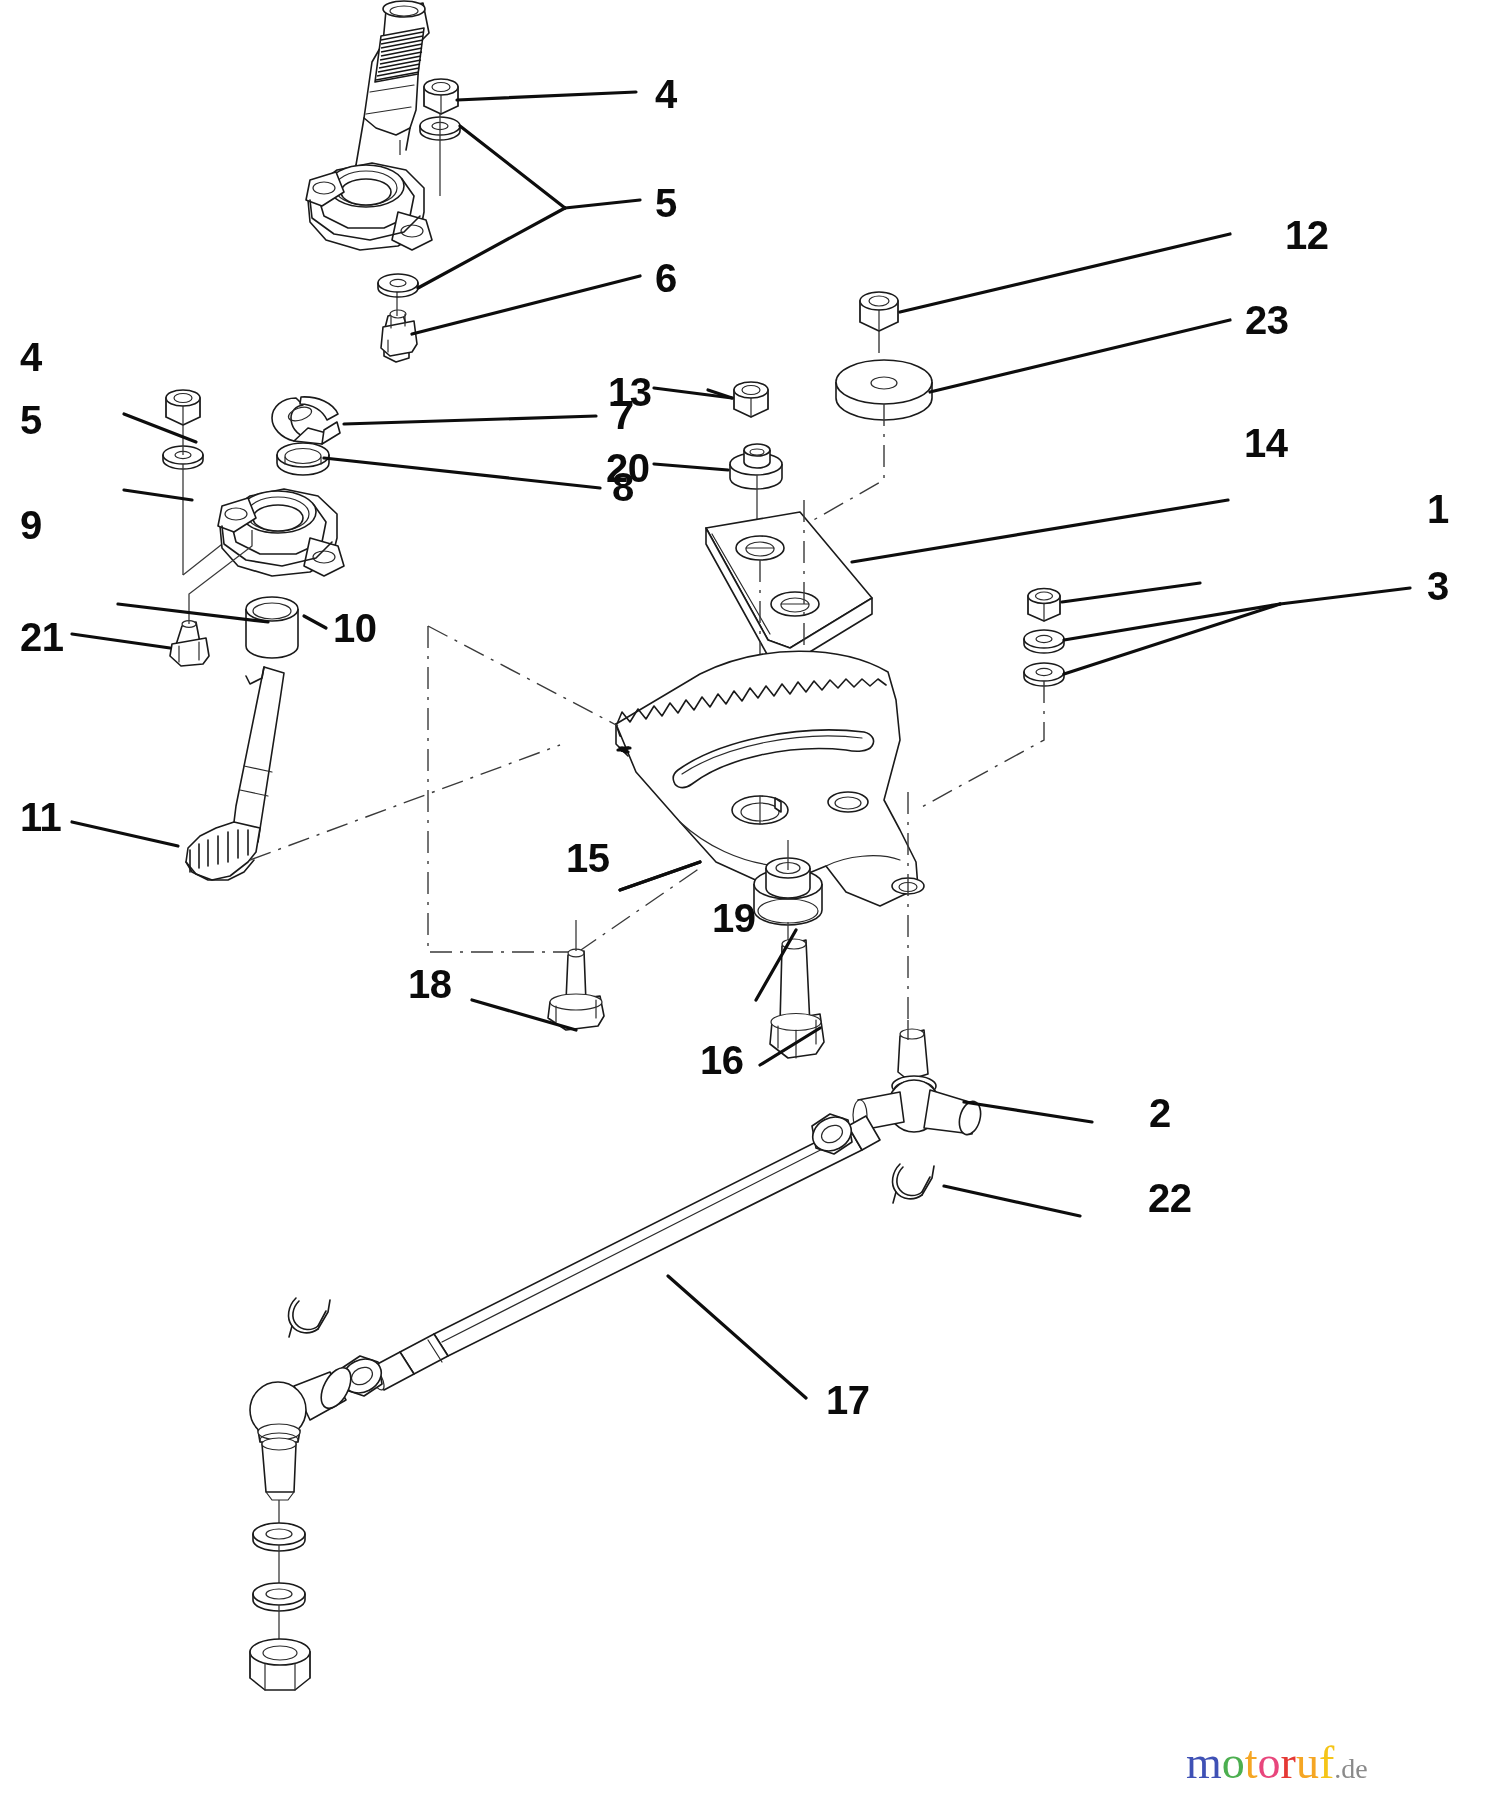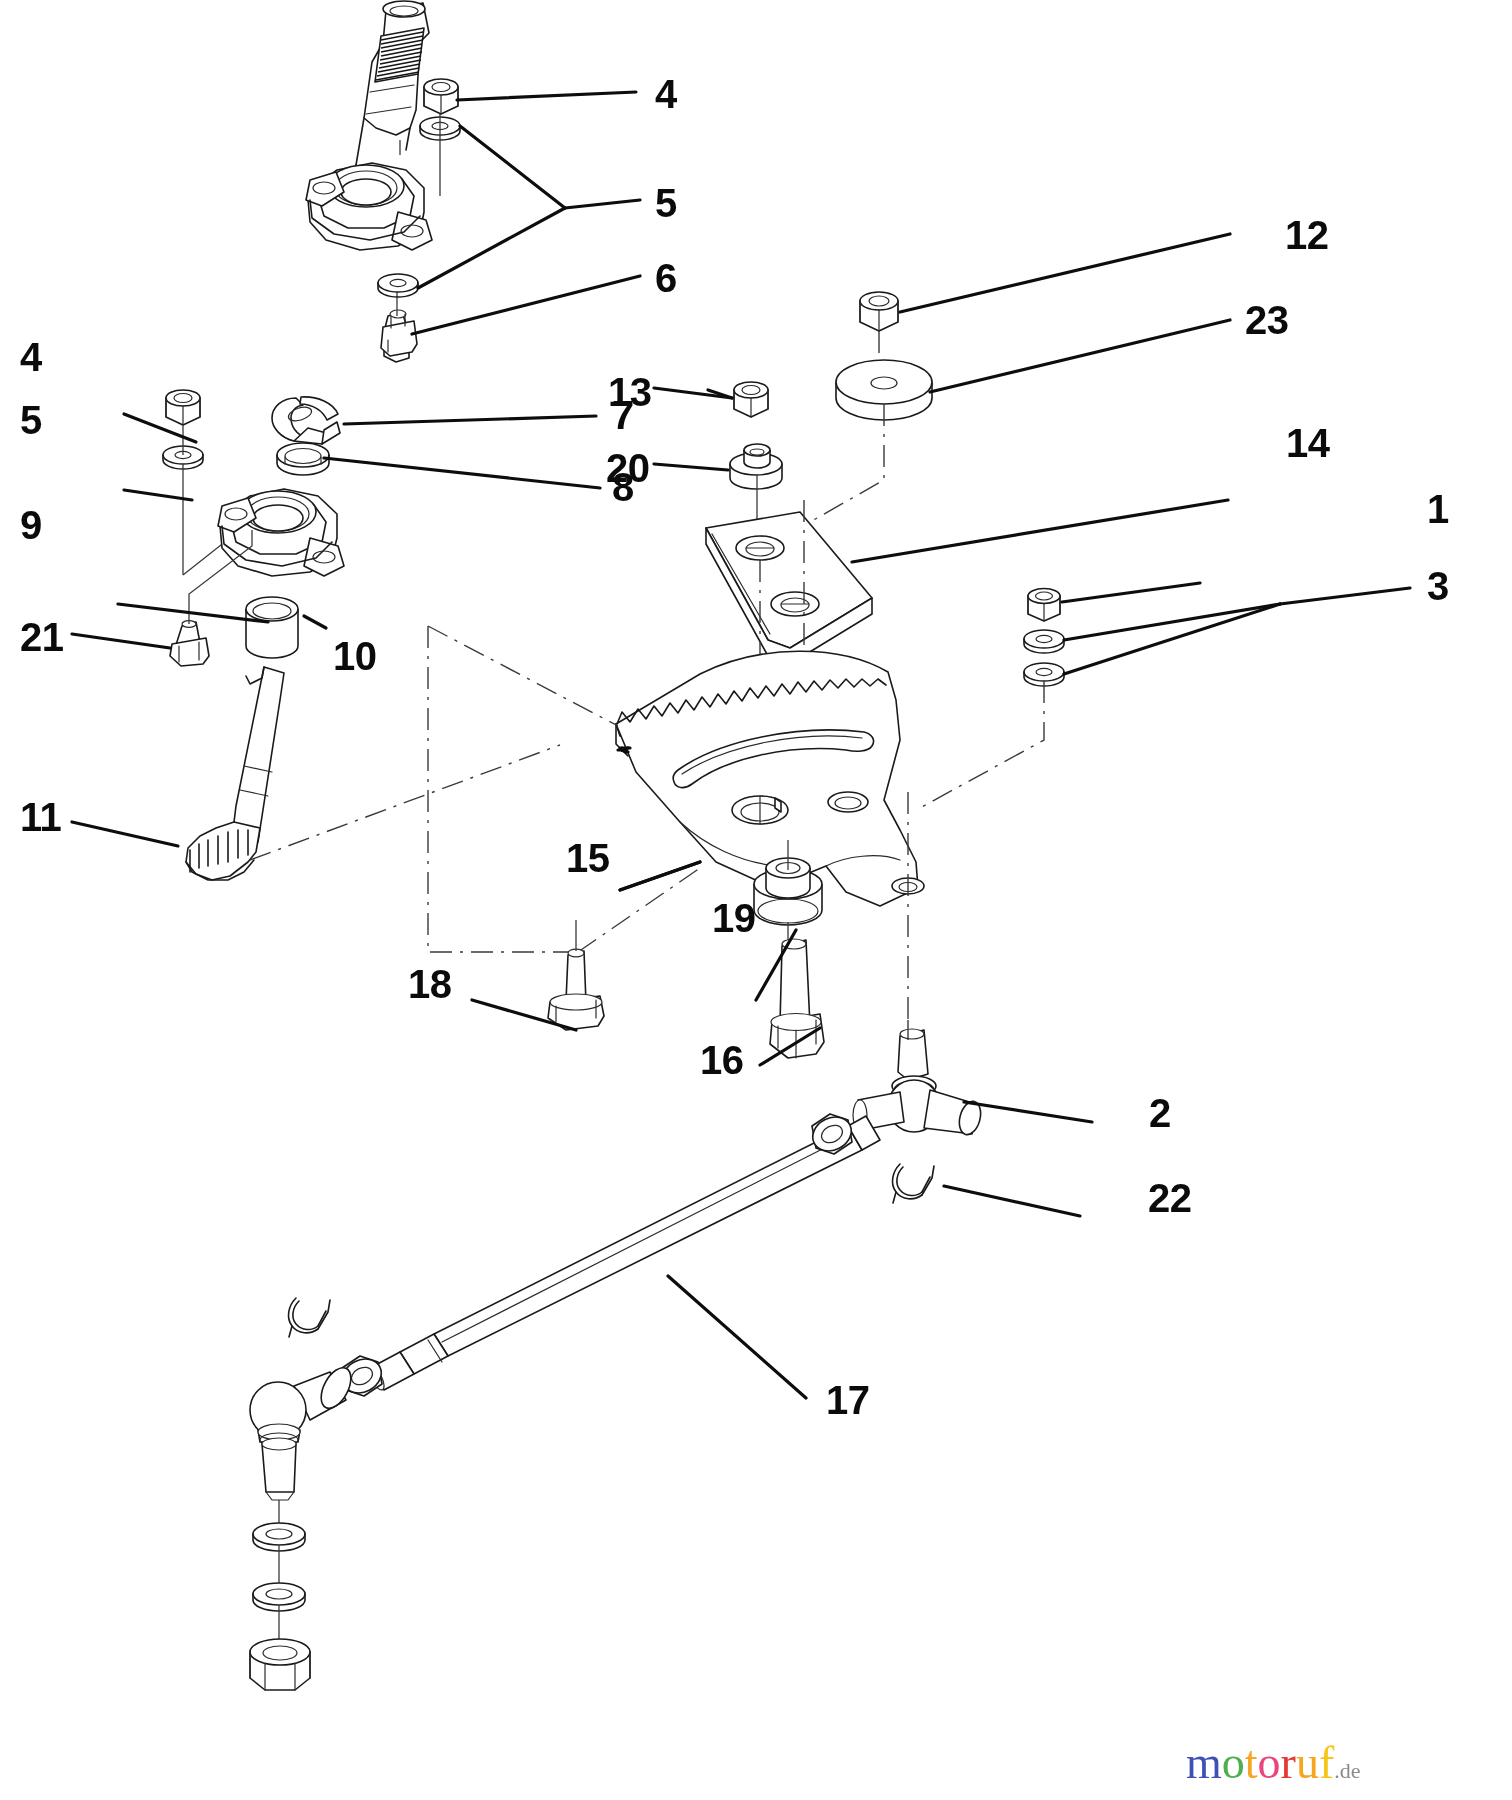--- a/index.html
+++ b/index.html
@@ -44,21 +44,21 @@
     height: 52px;
   }
   .wm-letter {
     font-family: "Liberation Serif", serif;
     font-size: 46px;
     font-weight: normal;
     line-height: 46px;
   }
   .wm-tld {
     font-family: "Liberation Serif", serif;
-    font-size: 22px;
+    font-size: 28px;
     line-height: 22px;
   }
 </style>
 </head>
 <body>
 
 <div id="sheet">
 
   <svg id="drawing" viewBox="0 0 1512 1800" xmlns="http://www.w3.org/2000/svg">
     <defs>
@@ -506,26 +506,26 @@
   <div class="callout" style="left:655px;  top:183px;">5</div>
   <div class="callout" style="left:655px;  top:258px;">6</div>
   <div class="callout" style="left:1245px; top:215px;margin-left:40px;">12</div>
   <div class="callout" style="left:1245px; top:300px;">23</div>
   <div class="callout" style="left:608px;  top:372px;">13</div>
   <div class="callout" style="left:20px;   top:337px;">4</div>
   <div class="callout" style="left:612px;  top:395px;">7</div>
   <div class="callout" style="left:20px;   top:400px;">5</div>
   <div class="callout" style="left:612px;  top:467px;">8</div>
   <div class="callout" style="left:606px;  top:448px;">20</div>
-  <div class="callout" style="left:1244px; top:423px;margin-left:42px;">14</div>
+  <div class="callout" style="left:1244px; top:423px;">14</div>
   <div class="callout" style="left:20px;   top:505px;">9</div>
   <div class="callout" style="left:1427px; top:489px;">1</div>
   <div class="callout" style="left:1427px; top:566px;">3</div>
   <div class="callout" style="left:20px;   top:605px;margin-top:12px;">21</div>
-  <div class="callout" style="left:333px;  top:608px;margin-top:28px;">10</div>
+  <div class="callout" style="left:333px;  top:608px;">10</div>
   <div class="callout" style="left:20px;   top:797px;">11</div>
   <div class="callout" style="left:566px;  top:838px;">15</div>
   <div class="callout" style="left:712px;  top:898px;">19</div>
   <div class="callout" style="left:408px;  top:964px;">18</div>
   <div class="callout" style="left:700px;  top:1040px;">16</div>
   <div class="callout" style="left:1149px; top:1093px;">2</div>
   <div class="callout" style="left:1148px; top:1178px;">22</div>
   <div class="callout" style="left:826px;  top:1380px;">17</div>
 
   <div id="watermark">

